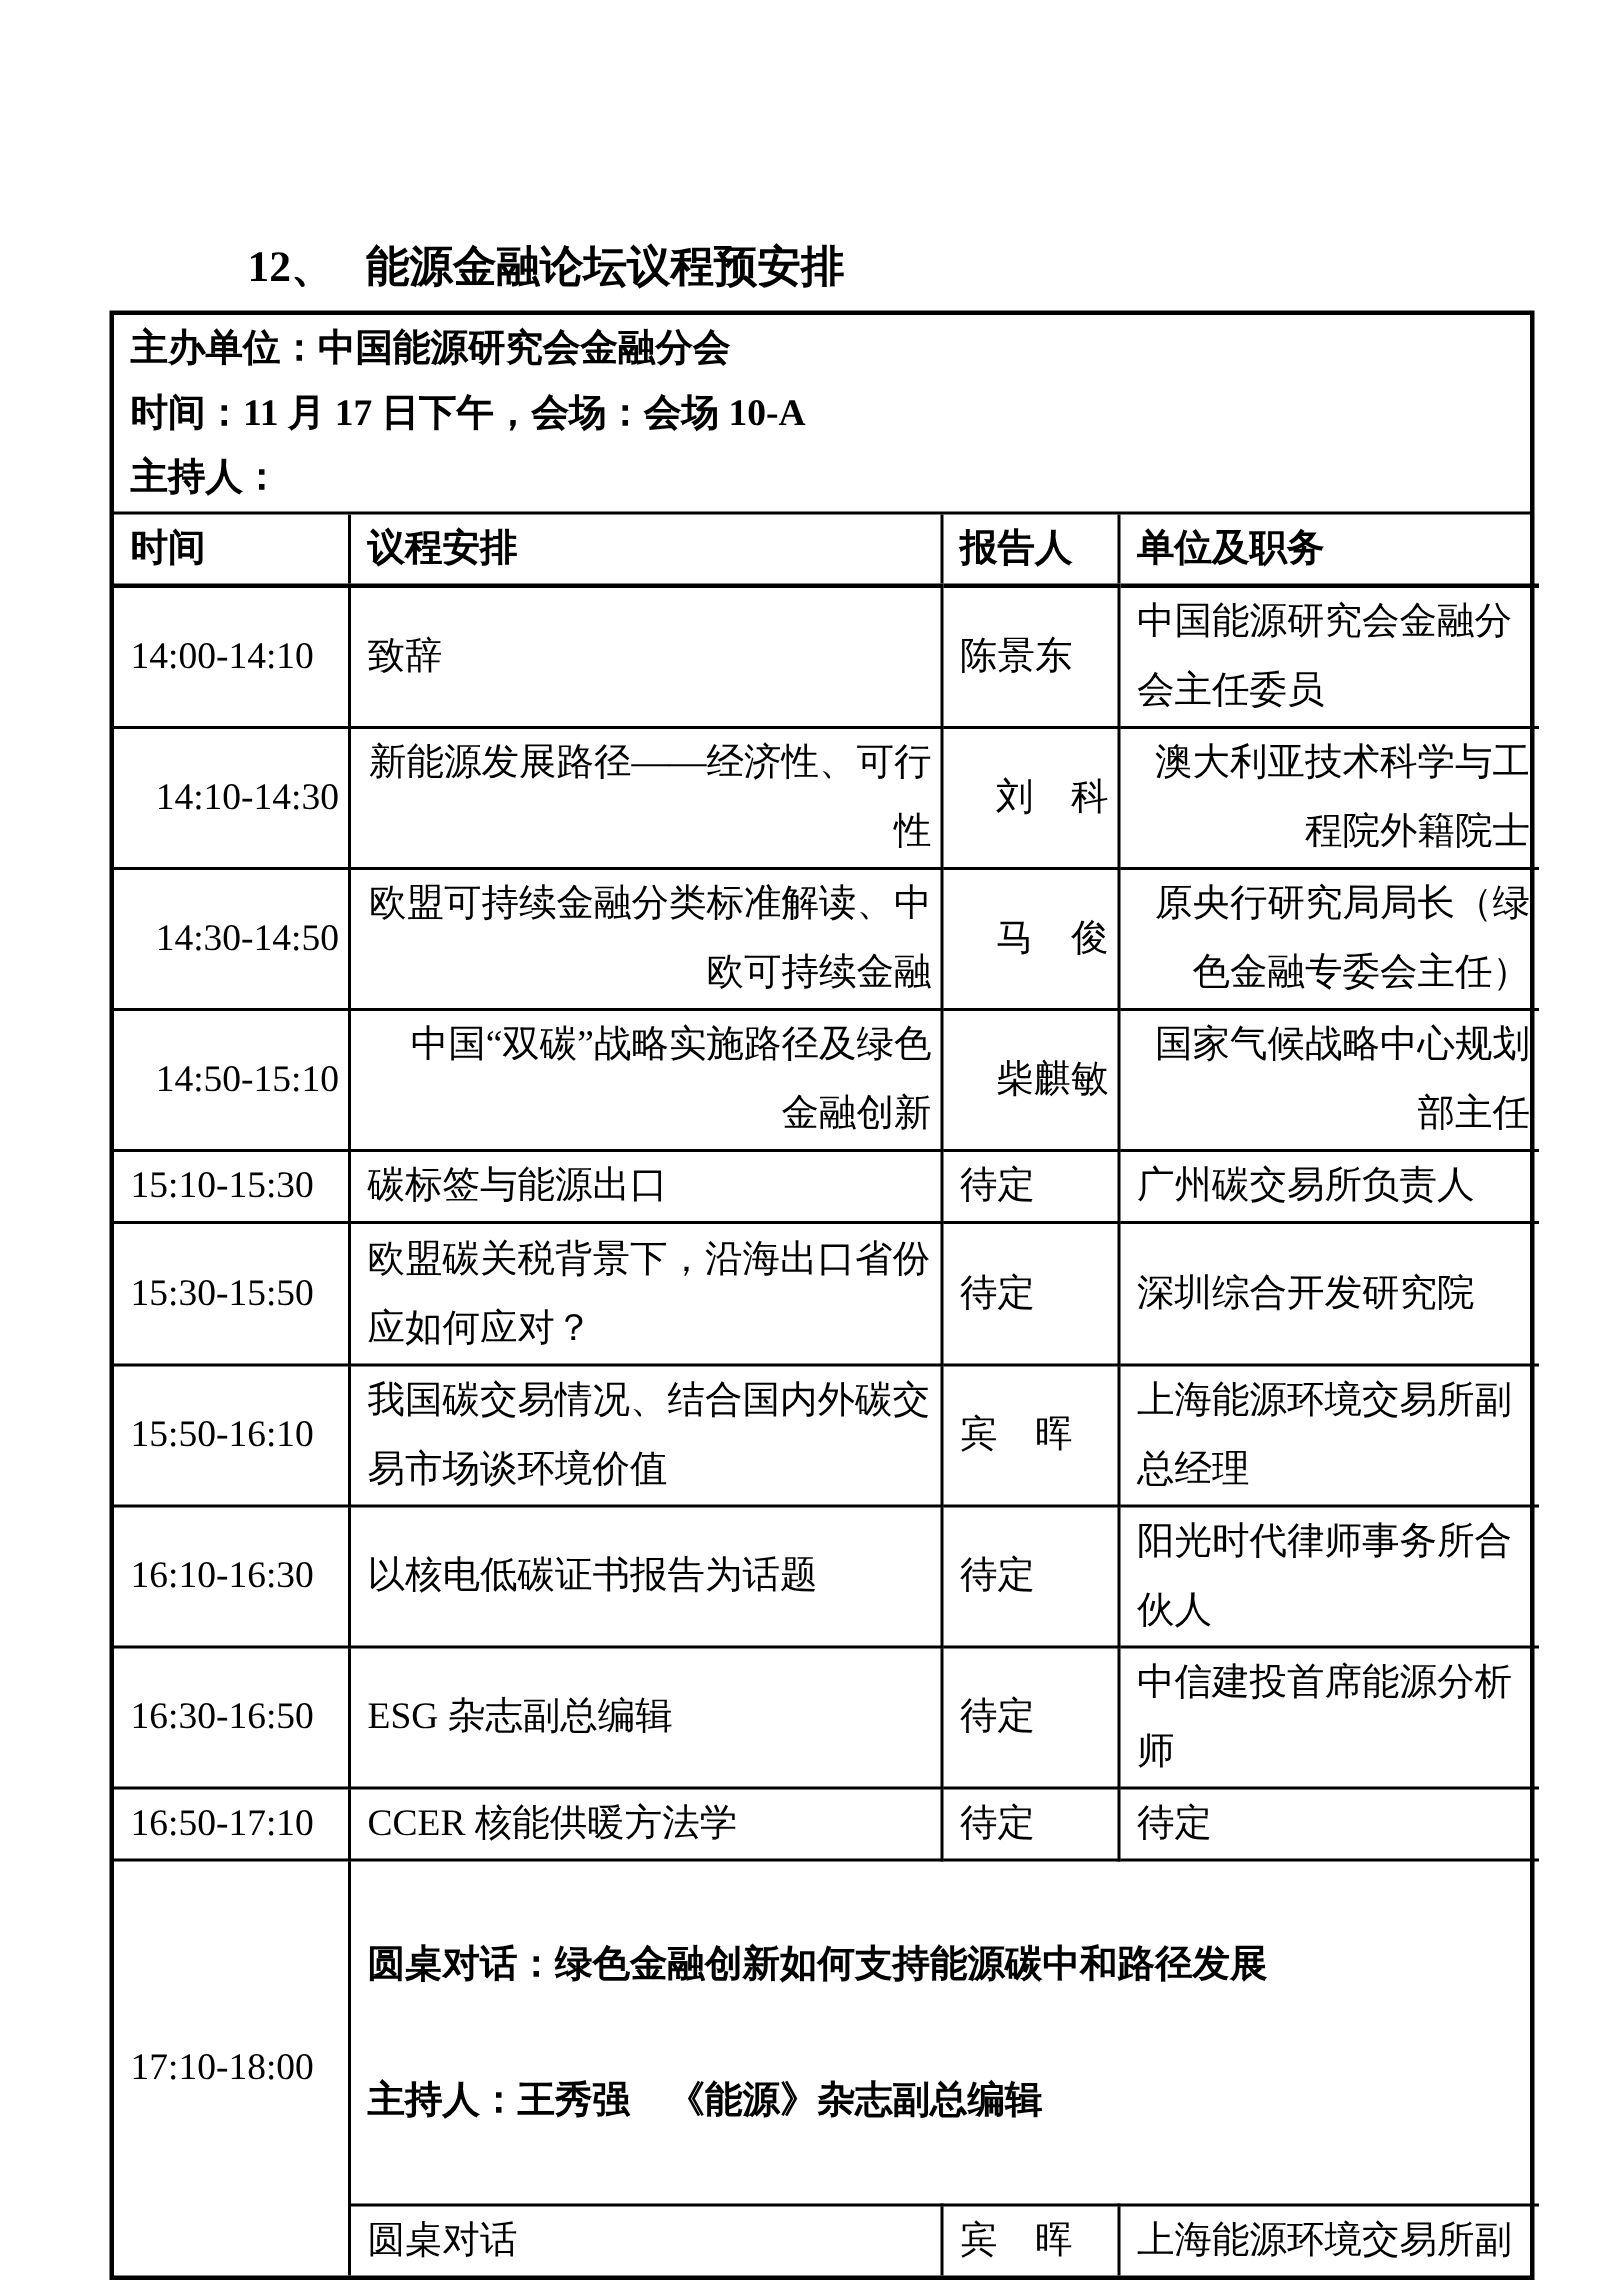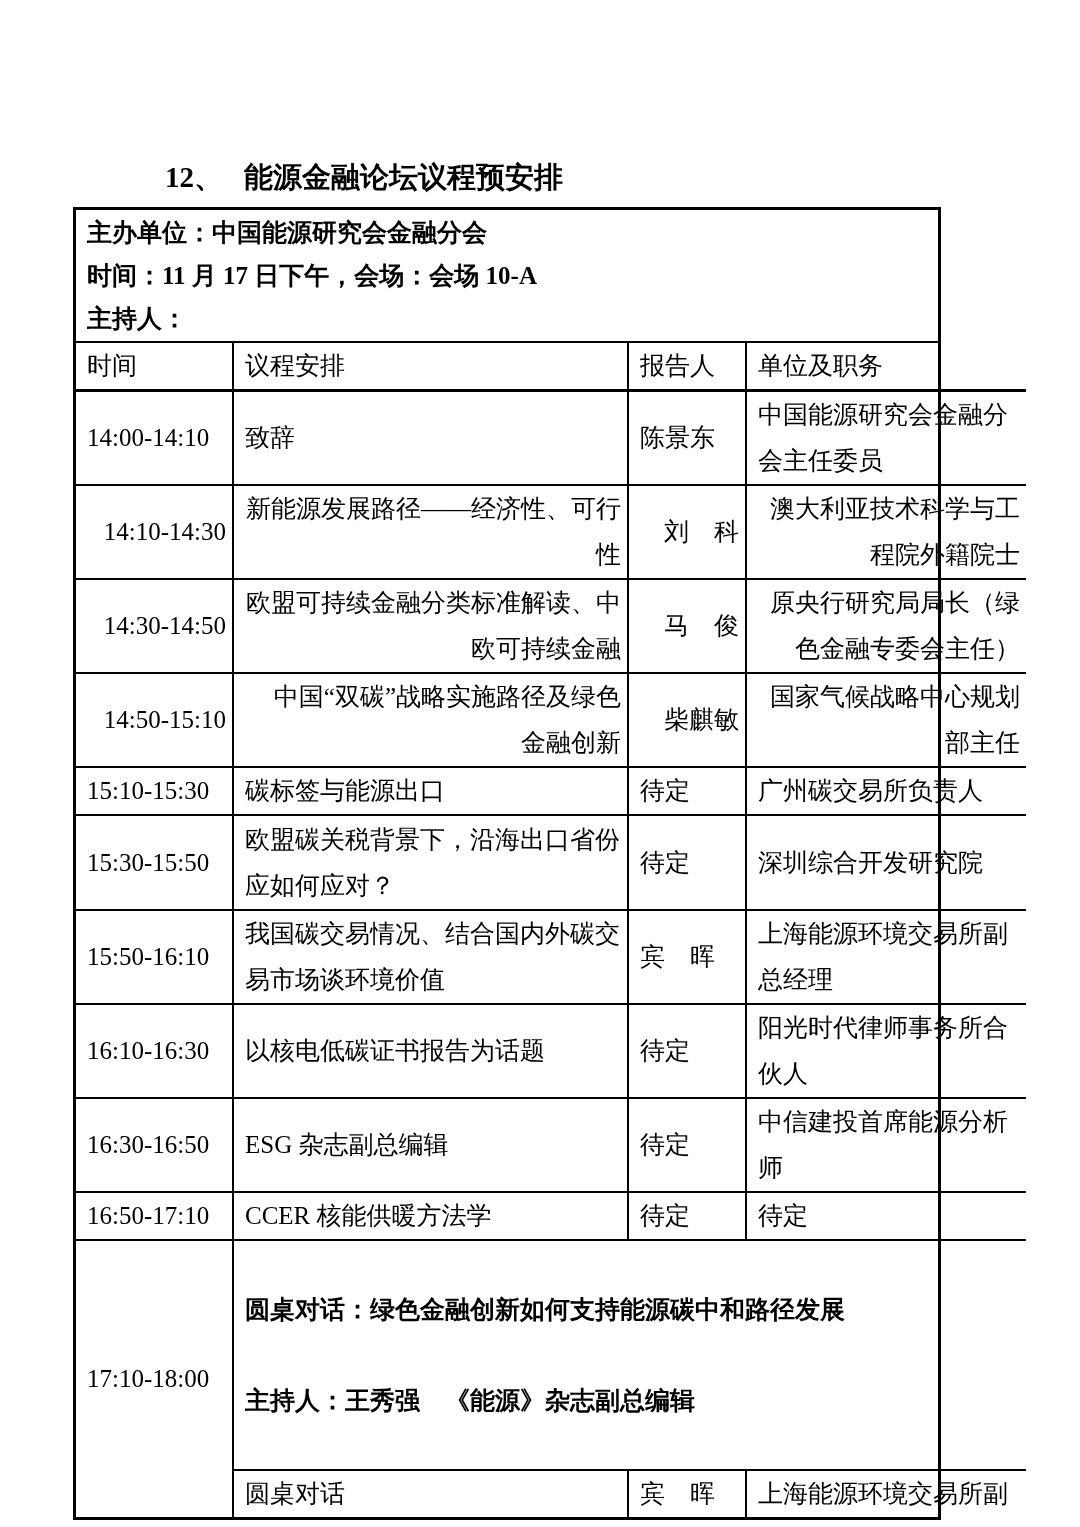--- a/index.html
+++ b/index.html
@@ -19,21 +19,21 @@
     font-size: 29px;
     font-weight: bold;
     white-space: nowrap;
   }
   .title .title-text { margin-left: 21px; }
 
   .doc-table {
     position: absolute;
     left: 73px;
     top: 207px;
-    width: 868px;
+    width: 950px;
     border: 3px solid #000000;
     background: #ffffff;
   }
   .info {
     height: 133px;
     border-bottom: 2px solid #000000;
     padding: 2px 10px 2px 11px;
     display: flex;
     flex-direction: column;
     justify-content: center;
@@ -56,21 +56,21 @@
   table.agenda td {
     border: 2px solid #000000;
     font-size: 25px;
     line-height: 46px;
     vertical-align: middle;
     padding: 0 6px 0 11px;
     white-space: pre-line;
     overflow: hidden;
   }
   table.agenda tr.hdr td {
-    font-weight: normal;
+    font-weight: bold;
     border-bottom: 3px solid #000000;
     white-space: nowrap;
   }
   tr.h-hdr  { height: 43px; }
   tr.h-93   { height: 93px; }
   tr.h-91   { height: 91px; text-align: right; }
   tr.h-95   { height: 95px; }
   tr.h-90   { height: 90px; }
   tr.h-45   { height: 45px; }
   tr.h-48   { height: 48px; }

